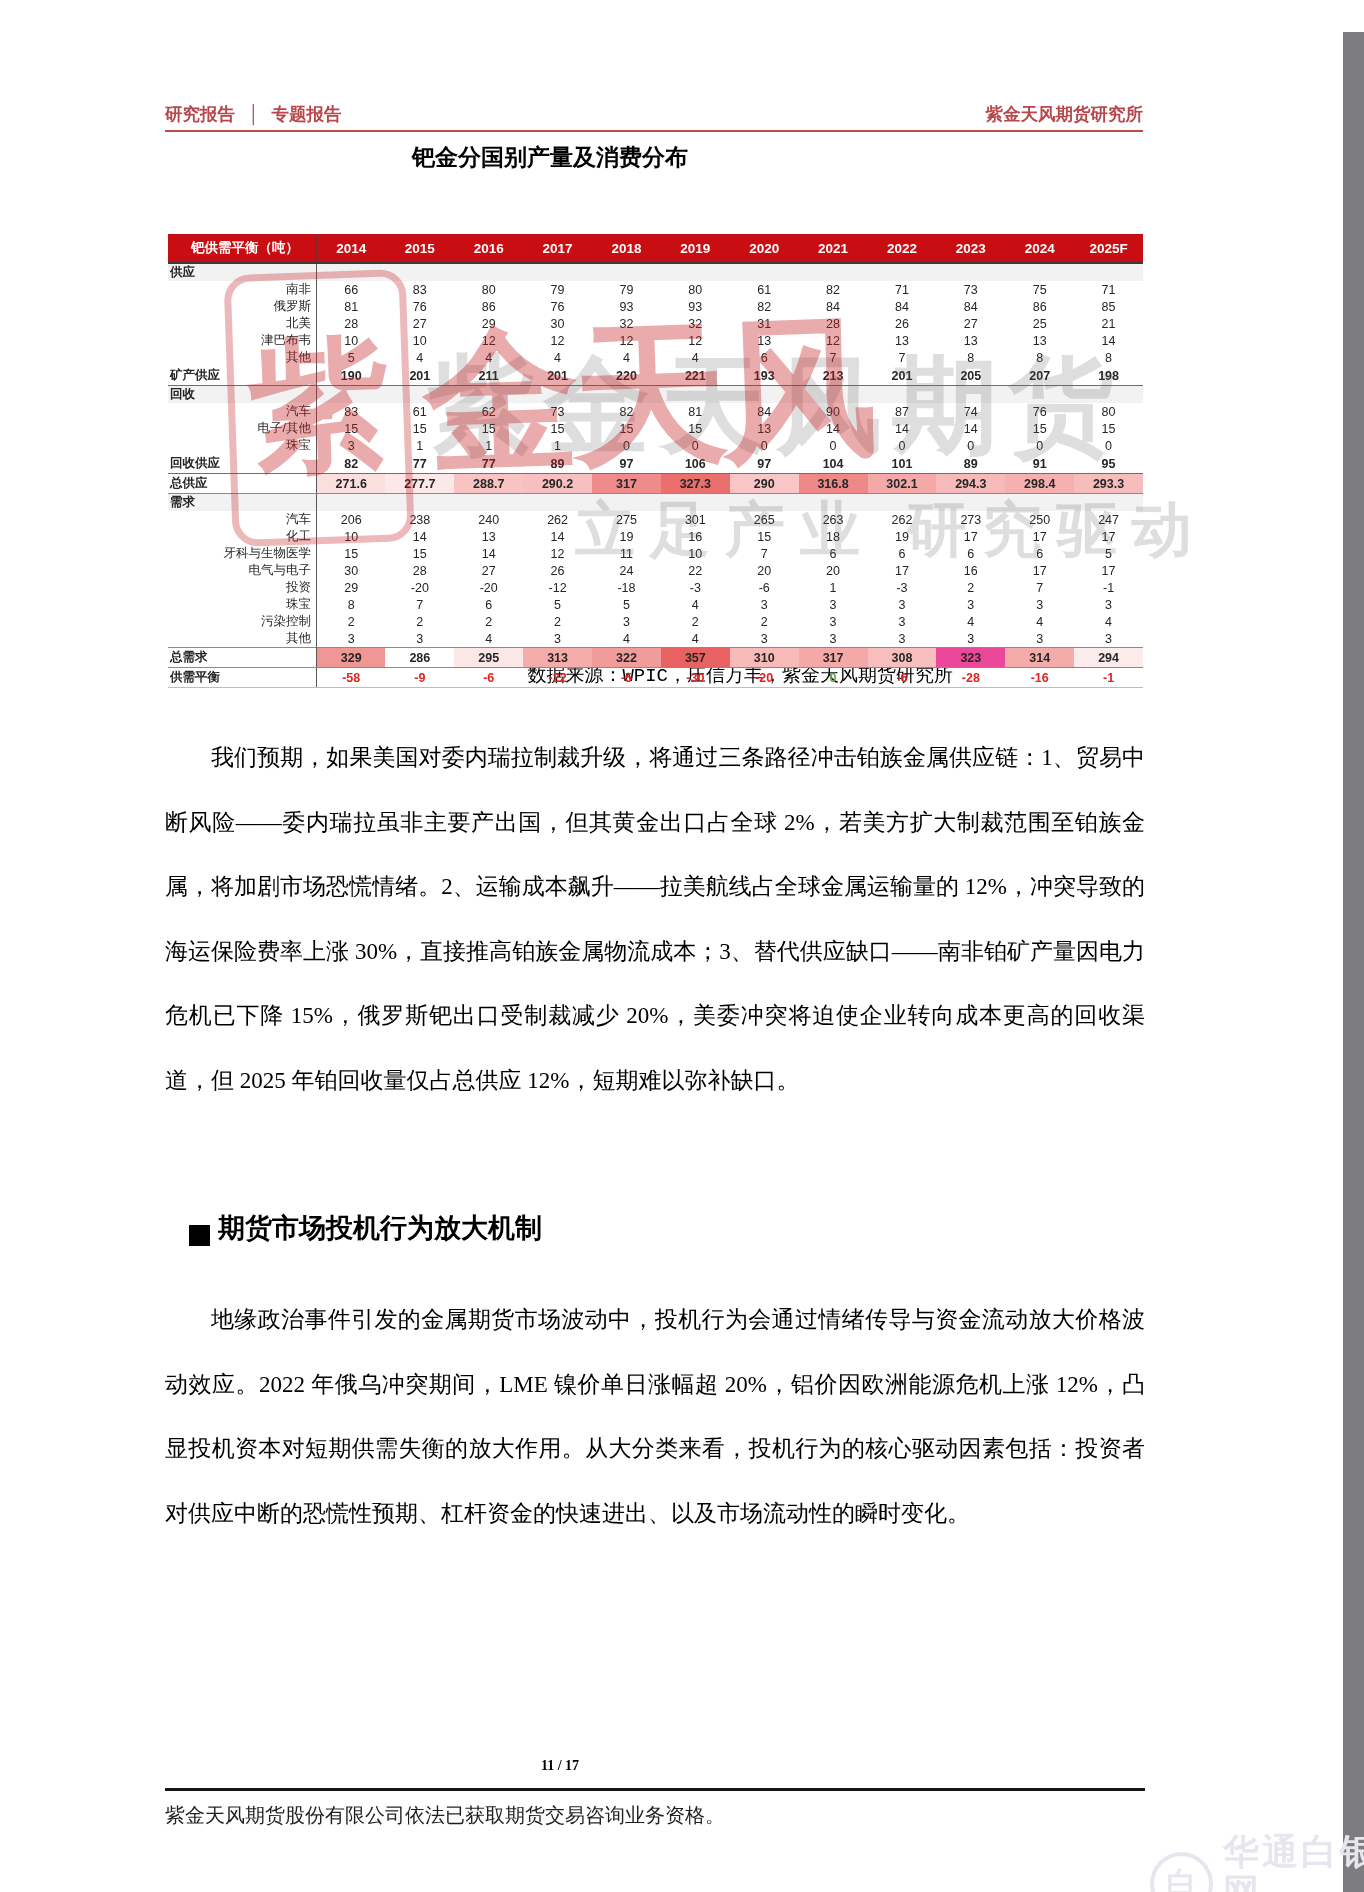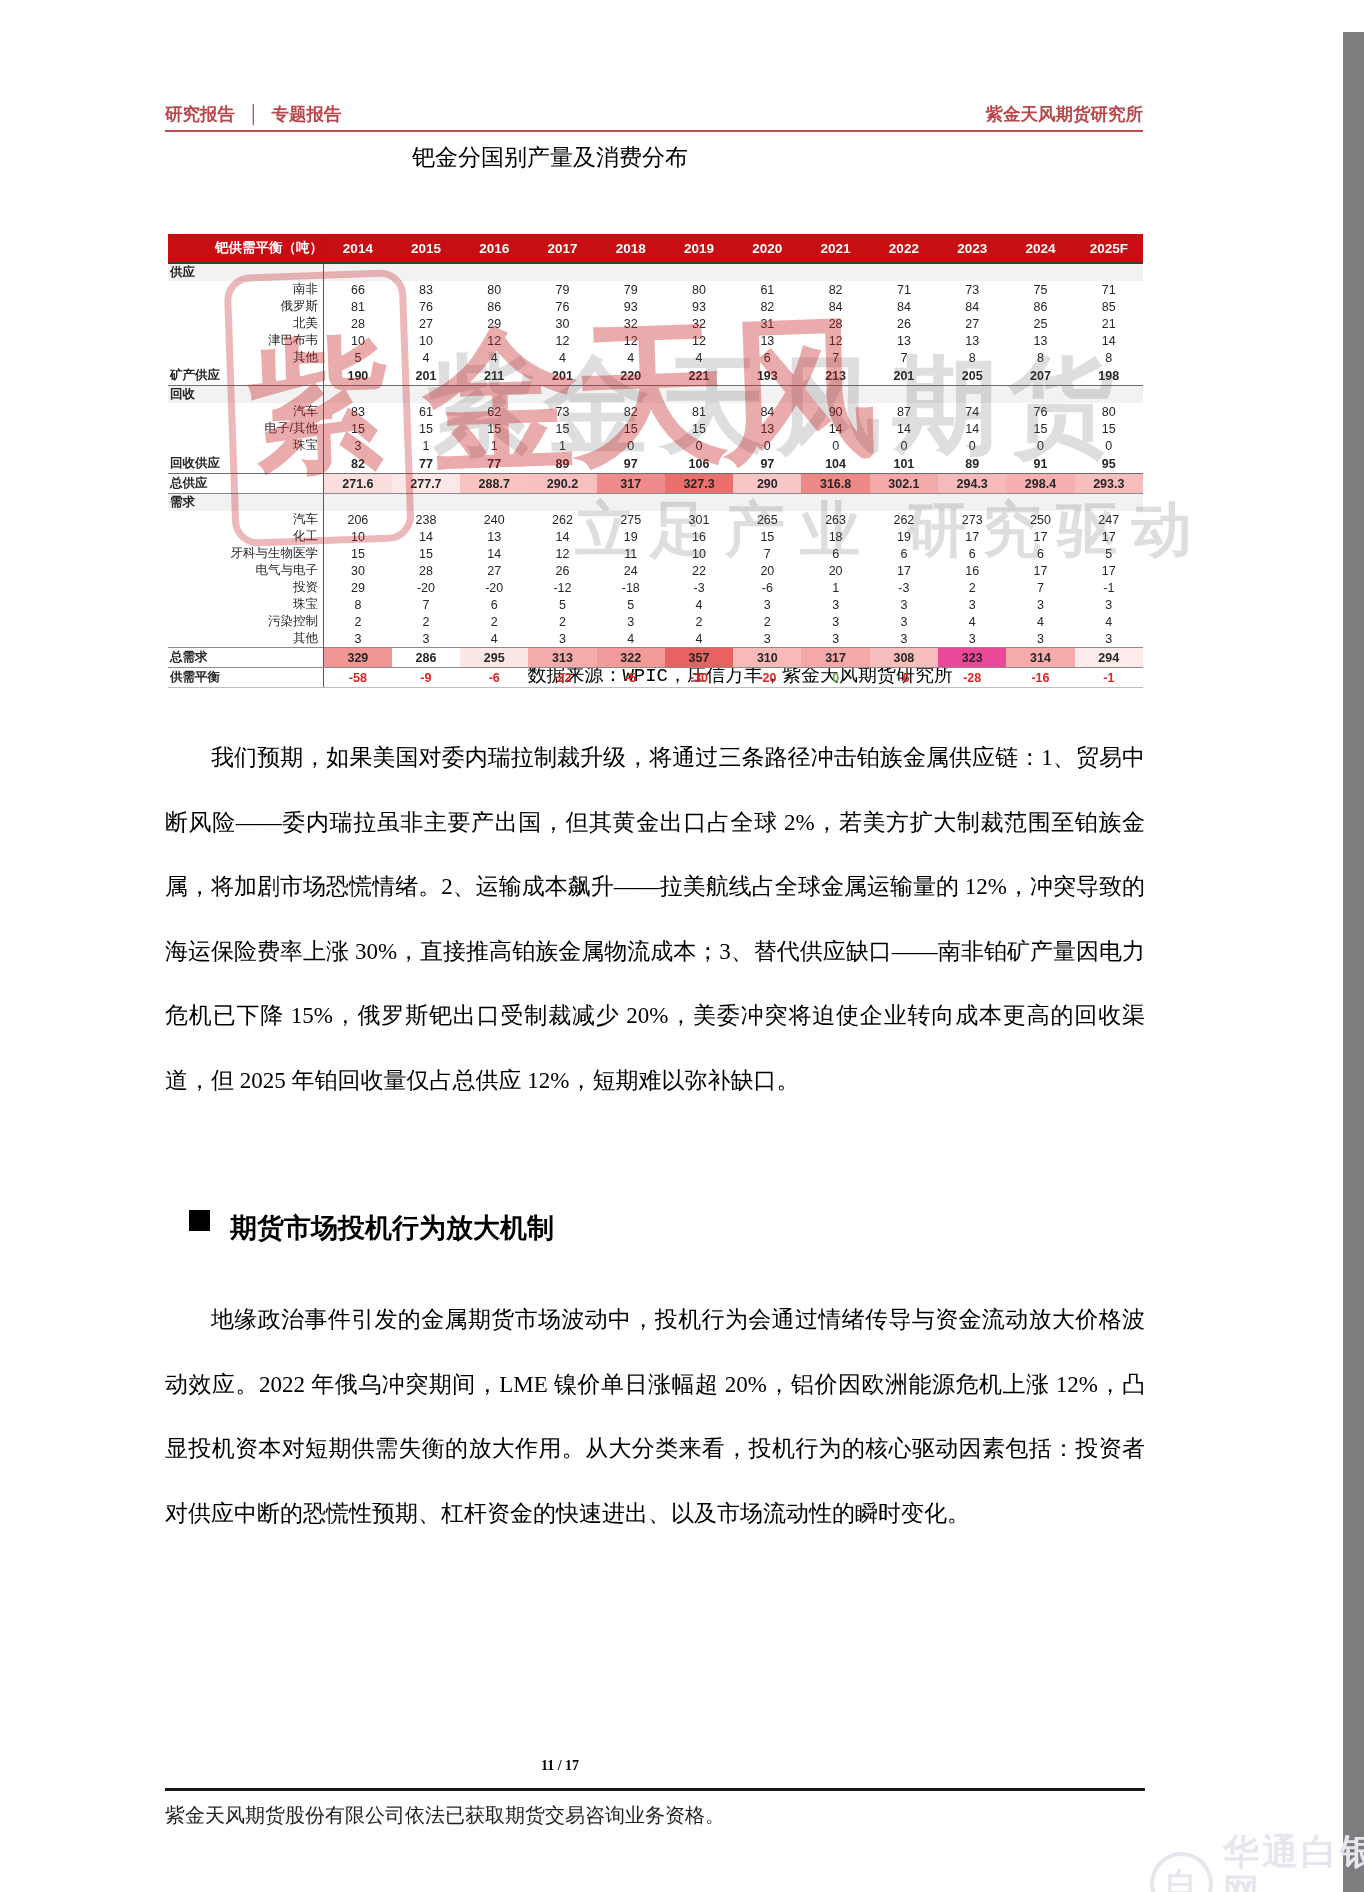--- a/index.html
+++ b/index.html
@@ -8,28 +8,28 @@
   .edge-strip{position:absolute;top:0;right:0;width:21px;height:100%;background:#7d7d80;}
 
   
   .report-header{position:absolute;left:165px;top:70px;width:978px;display:flex;
                  justify-content:space-between;align-items:baseline;
                  font-family:"Liberation Serif",serif;font-weight:bold;font-size:17.5px;color:#b8474b;}
   .report-header .lgrp{display:flex;gap:12px;align-items:baseline;}
   .rule-red{position:absolute;left:165px;top:98px;width:978px;height:2px;background:#bf4a4d;}
 
   .doc-title{position:absolute;left:165px;top:110px;width:770px;text-align:center;
-             font-family:"Liberation Serif",serif;font-weight:normal;font-size:23px;color:#000;}
+             font-family:"Liberation Serif",serif;font-weight:bold;font-size:23px;color:#000;}
 
   
   table.sd{position:absolute;left:168px;top:202px;width:975px;border-collapse:collapse;
            table-layout:fixed;font-size:12.5px;z-index:1;}
   table.sd th,table.sd td{padding:0;}
   table.sd thead th{background:#c90e13;color:#fff;font-weight:bold;height:28px;font-size:13.5px;text-align:center;}
-  table.sd thead th.lab{text-align:right;padding-left:13px;width:142px;border-right:1.4px solid #7a2a2a;}
+  table.sd thead th.lab{text-align:center;padding-left:6px;width:142px;border-right:1.4px solid #7a2a2a;}
   table.sd thead th{border-bottom:2px solid #3a3a3a;}
   table.sd td{text-align:center;height:16px;color:#262626;}
   table.sd td.lab{text-align:left;border-right:1.4px solid #595959;padding-left:2px;}
   table.sd tr.data td.lab{text-align:right;padding-right:5px;}
   table.sd tr.sec{background:#f2f2f2;}
   table.sd tr.sec td{height:13px;font-weight:bold;font-size:12.5px;}
   table.sd tr.total td,table.sd tr.heat td,table.sd tr.balance td{font-weight:bold;height:19px;}
   table.sd tr.total td{border-bottom:1.4px solid #6e6e6e;}
   table.sd tr.heat td{border-top:1.2px solid #8a8a8a;border-bottom:1.2px solid #8a8a8a;}
   table.sd tr.balance td{border-bottom:1px solid #bdbdbd;}
@@ -50,21 +50,21 @@
   
   .source-note{position:absolute;left:165px;top:630px;width:788px;text-align:right;
                font-family:Liberation Mono, monospace;font-size:19px;color:#000;}
 
   
   .body-para{position:absolute;left:165px;width:980px;font-family:"Liberation Serif",serif;
              font-size:23px;line-height:64.5px;text-align:justify;text-indent:2em;color:#000;}
   .para1{top:694px;}
   .para2{top:1256px;}
 
-  .section-head{position:absolute;left:165px;top:1178px;display:flex;align-items:flex-start;gap:20px;padding-left:24px;}
+  .section-head{position:absolute;left:165px;top:1178px;display:flex;align-items:flex-end;gap:8px;padding-left:24px;}
   .section-head .bullet{width:21px;height:21px;background:#000;display:inline-block;}
   .section-head .txt{font-family:"Liberation Serif",serif;font-weight:bold;font-size:27px;color:#000;}
 
   
   .page-number{position:absolute;left:165px;top:1726px;width:790px;text-align:center;
                font-family:"Liberation Serif",serif;font-weight:bold;font-size:14px;color:#000;}
   .rule-black{position:absolute;left:165px;top:1756px;width:980px;height:3px;background:#161616;}
   .disclaimer{position:absolute;left:165px;top:1770px;font-size:20px;color:#1f1f1f;
               font-family:"Liberation Sans",sans-serif;}
 

